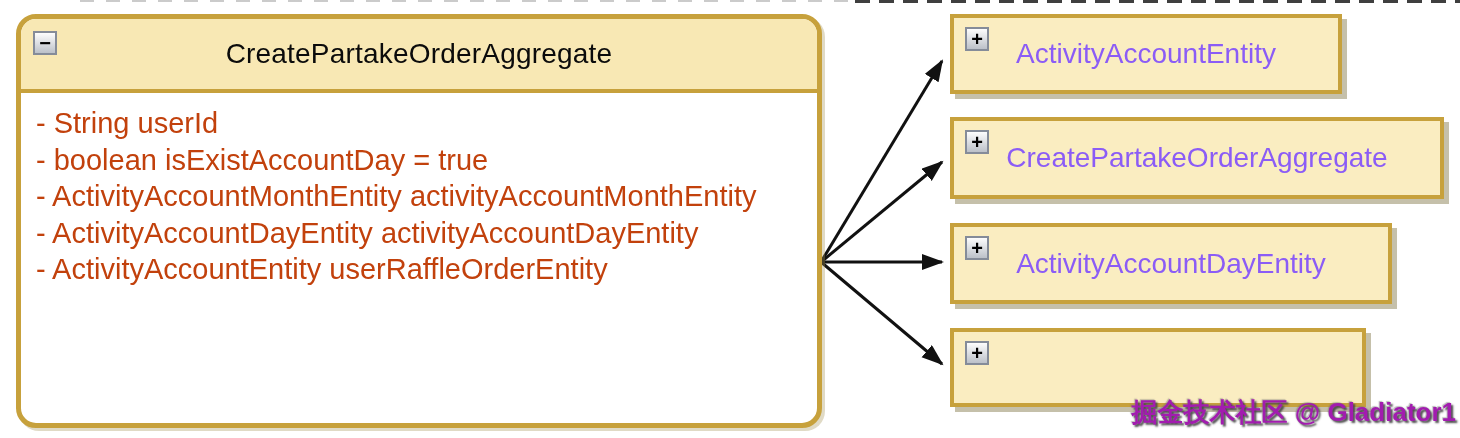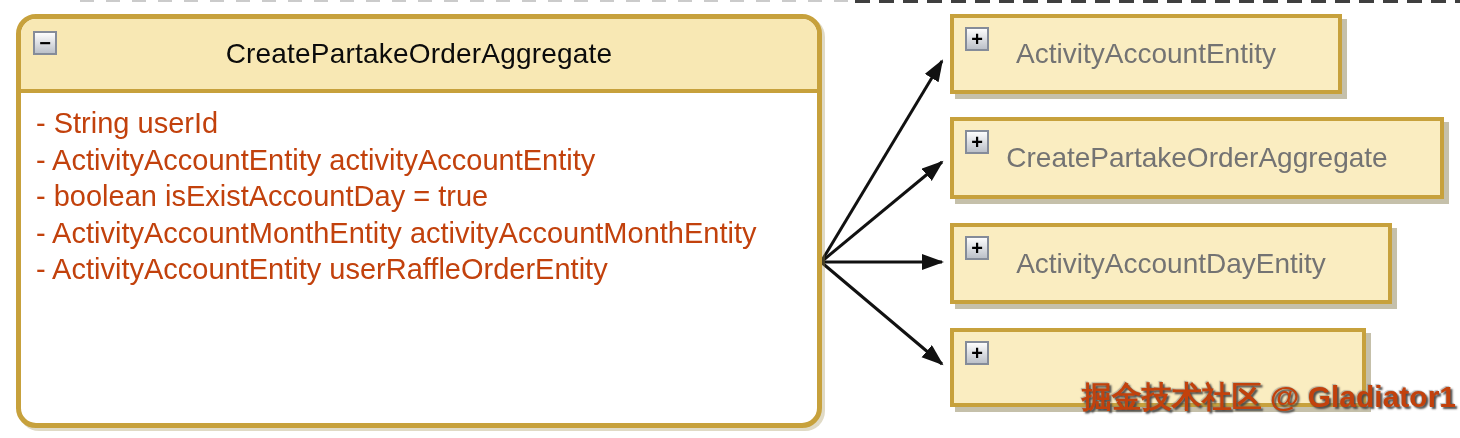--- a/index.html
+++ b/index.html
@@ -99,35 +99,35 @@
     background: #faedc1;
     border: 4px solid #c7a13c;
     box-shadow: 5px 5px 0 rgba(150,140,100,.55);
     display: flex;
     align-items: center;
     justify-content: center;
   }
   .entity .toggle-btn { left: 11px; top: 9px; }
   .entity-label {
     font-size: 28px;
-    color: #737373;
+    color: #8b5cf6;
     white-space: nowrap;
   }
   .entity-1 { left: 950px; top: 14px;  width: 392px; height: 80px; }
   .entity-2 { left: 950px; top: 117px; width: 494px; height: 82px; }
   .entity-3 { left: 950px; top: 223px; width: 442px; height: 81px; }
   .entity-4 { left: 950px; top: 328px; width: 416px; height: 79px; }
 
   
   .watermark {
     position: absolute;
-    right: 4px; bottom: 20px;
-    font-size: 30px;
+    right: 4px; bottom: 8px;
+    font-size: 26px;
     font-weight: bold;
-    color: #c2410c;
+    color: #a21caf;
     text-shadow: 2px 2px 2px rgba(70,70,70,.95), -1px -1px 1px rgba(120,120,120,.5);
     white-space: nowrap;
   }
 </style>
 </head>
 <body>
 
 <div class="canvas">
 
   <div class="top-remnant left"></div>
@@ -145,23 +145,23 @@
     <line x1="821" y1="262" x2="942" y2="364" marker-end="url(#ah)"></line>
   </svg>
 
   <section class="aggregate">
     <header>
       <button class="toggle-btn">−</button>
       <div class="agg-title">CreatePartakeOrderAggregate</div>
     </header>
     <div class="fields">
       <div class="field">- String userId</div>
-      <div class="field">- ActivityAccountEntity activityAccountEntity</div>
       <div class="field">- boolean isExistAccountDay = true</div>
       <div class="field">- ActivityAccountMonthEntity activityAccountMonthEntity</div>
+      <div class="field">- ActivityAccountDayEntity activityAccountDayEntity</div>
       <div class="field">- ActivityAccountEntity userRaffleOrderEntity</div>
     </div>
   </section>
 
   <section class="entity entity-1">
     <button class="toggle-btn">+</button>
     <div class="entity-label">ActivityAccountEntity</div>
   </section>
 
   <section class="entity entity-2">

